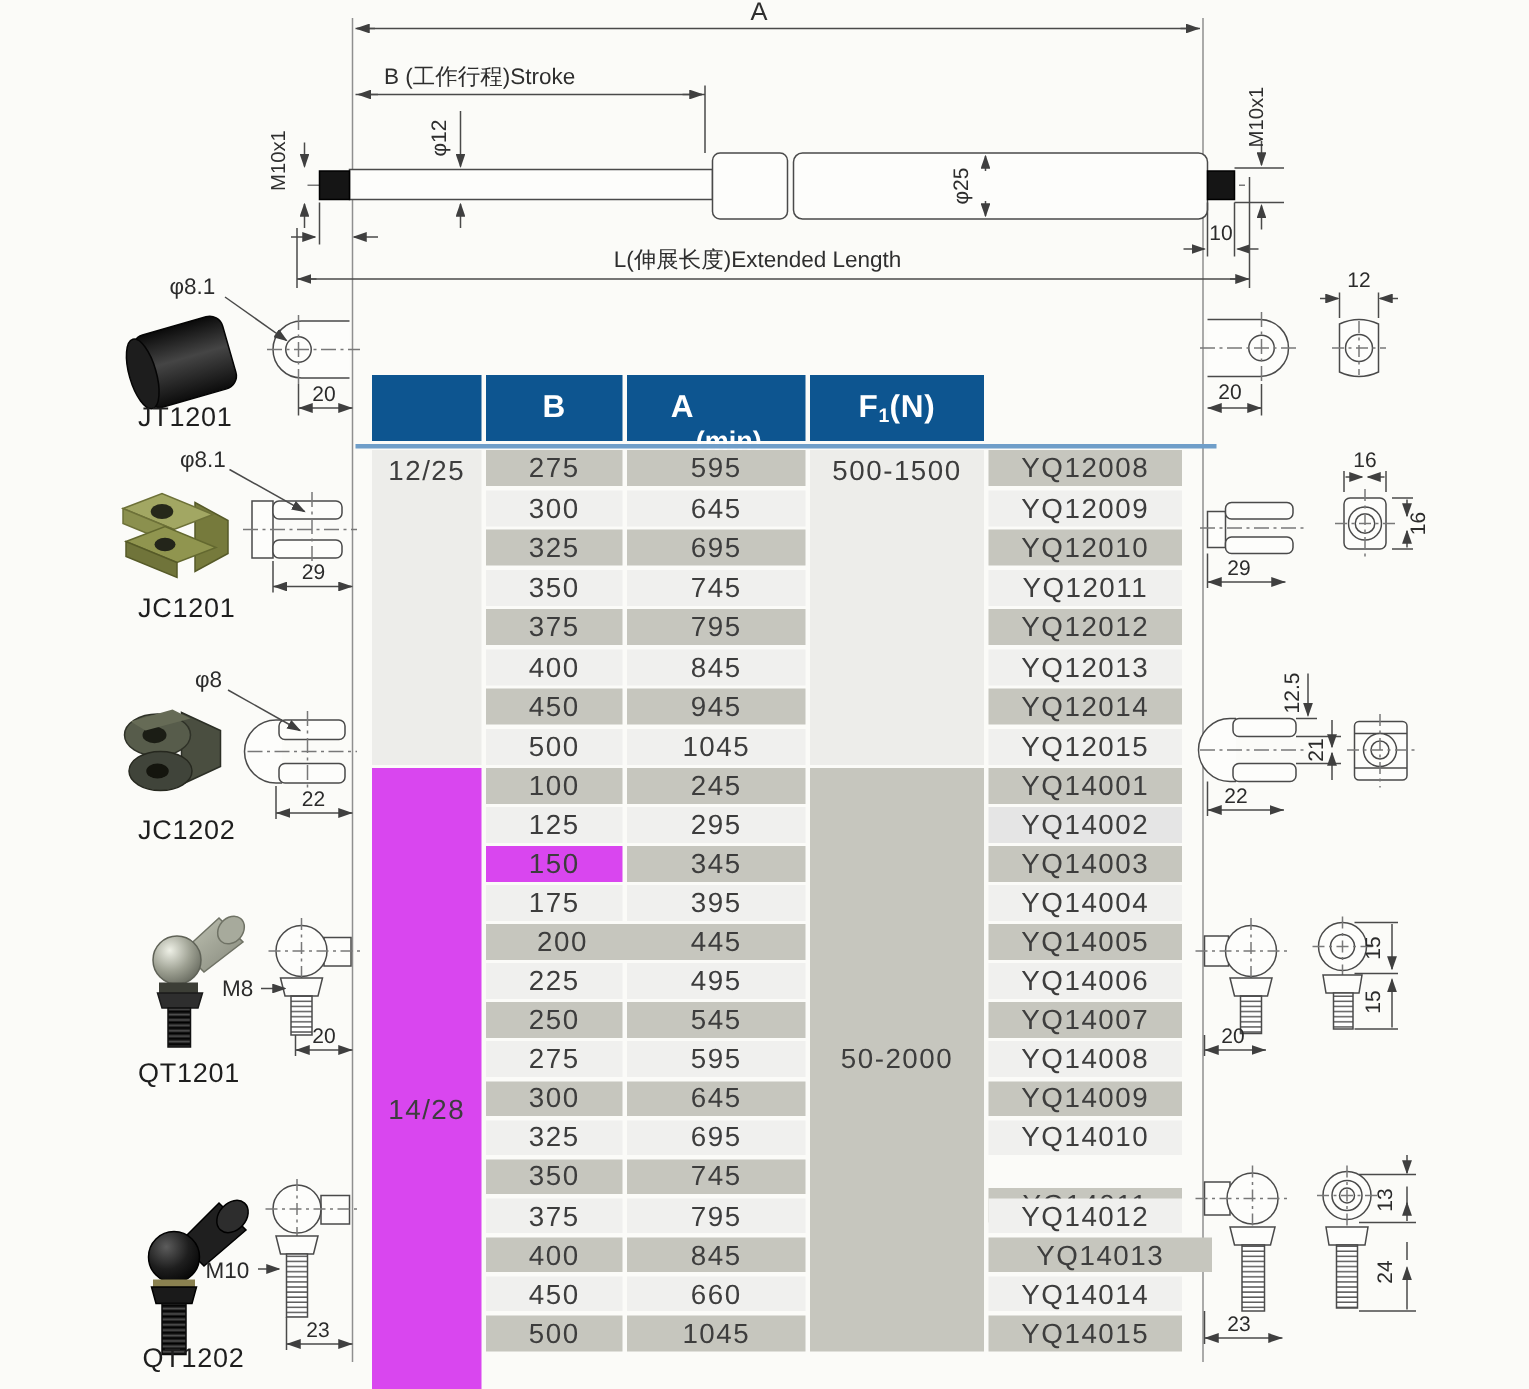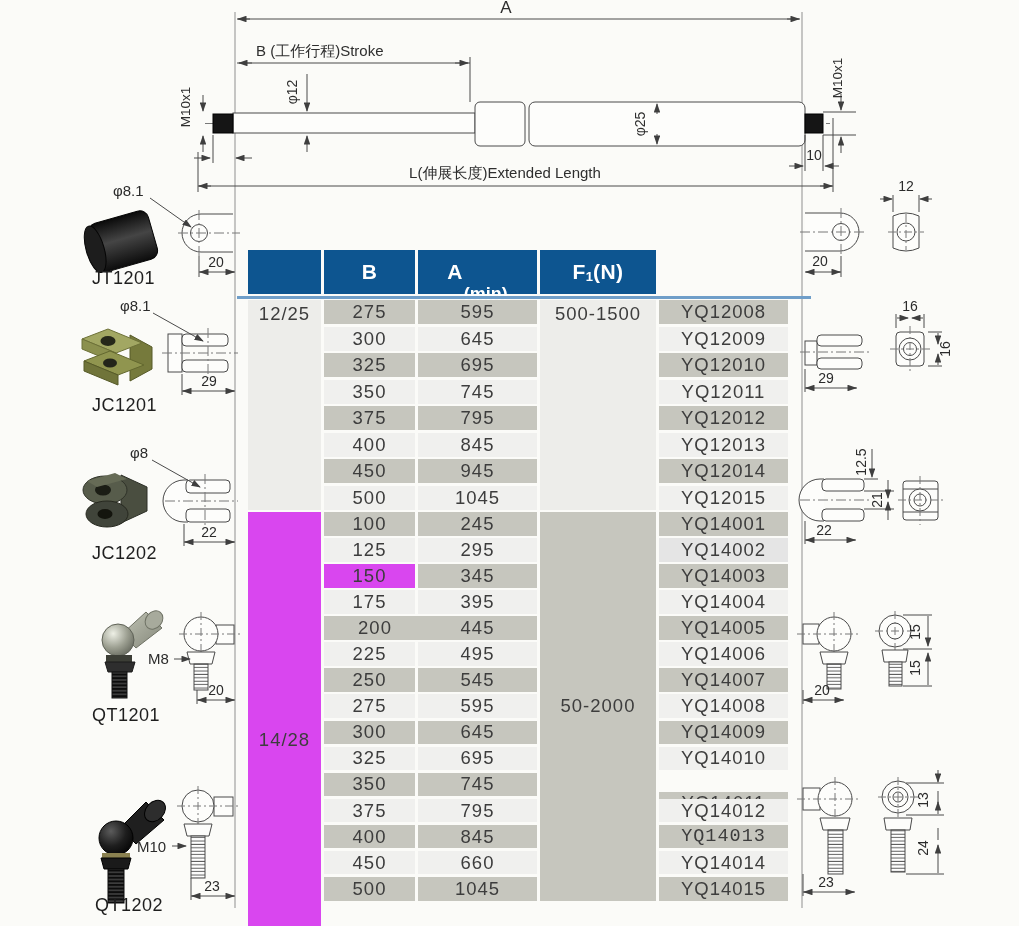--- a/index.html
+++ b/index.html
@@ -474,21 +474,21 @@
         <div class="cell" style="left: 418px; width: 119px; top: 746.63px; height: 23.57px; background: rgb(240, 240, 238);">695</div>
         <div class="cell" style="left: 659px; width: 129px; top: 746.63px; height: 23.57px; background: rgb(240, 240, 238);">YQ14010</div>
         <div class="cell" style="left: 324px; width: 91px; top: 772.7px; height: 23.57px; background: rgb(198, 198, 190);">350</div>
         <div class="cell" style="left: 418px; width: 119px; top: 772.7px; height: 23.57px; background: rgb(198, 198, 190);">745</div>
         <div class="cell" style="left: 659px; width: 129px; top: 772.7px; height: 23.57px; background: rgb(198, 198, 190); margin-top: 19px;">YQ14011</div>
         <div class="cell" style="left: 324px; width: 91px; top: 798.77px; height: 23.57px; background: rgb(240, 240, 238);">375</div>
         <div class="cell" style="left: 418px; width: 119px; top: 798.77px; height: 23.57px; background: rgb(240, 240, 238);">795</div>
         <div class="cell" style="left: 659px; width: 129px; top: 798.77px; height: 23.57px; background: rgb(240, 240, 238);">YQ14012</div>
         <div class="cell" style="left: 324px; width: 91px; top: 824.84px; height: 23.57px; background: rgb(198, 198, 190);">400</div>
         <div class="cell" style="left: 418px; width: 119px; top: 824.84px; height: 23.57px; background: rgb(198, 198, 190);">845</div>
-        <div class="cell" style="left: 659px; width: 129px; top: 824.84px; height: 23.57px; background: rgb(198, 198, 190); font-family: Liberation Mono, monospace;">YQ14013</div>
+        <div class="cell" style="left: 659px; width: 149px; top: 824.84px; height: 23.57px; background: rgb(198, 198, 190);">YQ14013</div>
         <div class="cell" style="left: 324px; width: 91px; top: 850.91px; height: 23.57px; background: rgb(240, 240, 238);">450</div>
         <div class="cell" style="left: 418px; width: 119px; top: 850.91px; height: 23.57px; background: rgb(240, 240, 238);">660</div>
         <div class="cell" style="left: 659px; width: 129px; top: 850.91px; height: 23.57px; background: rgb(240, 240, 238);">YQ14014</div>
         <div class="cell" style="left: 324px; width: 91px; top: 876.98px; height: 23.57px; background: rgb(198, 198, 190);">500</div>
         <div class="cell" style="left: 418px; width: 119px; top: 876.98px; height: 23.57px; background: rgb(198, 198, 190);">1045</div>
         <div class="cell" style="left: 659px; width: 129px; top: 876.98px; height: 23.57px; background: rgb(198, 198, 190);">YQ14015</div>
       </div>
 </div>
 
 </div>

